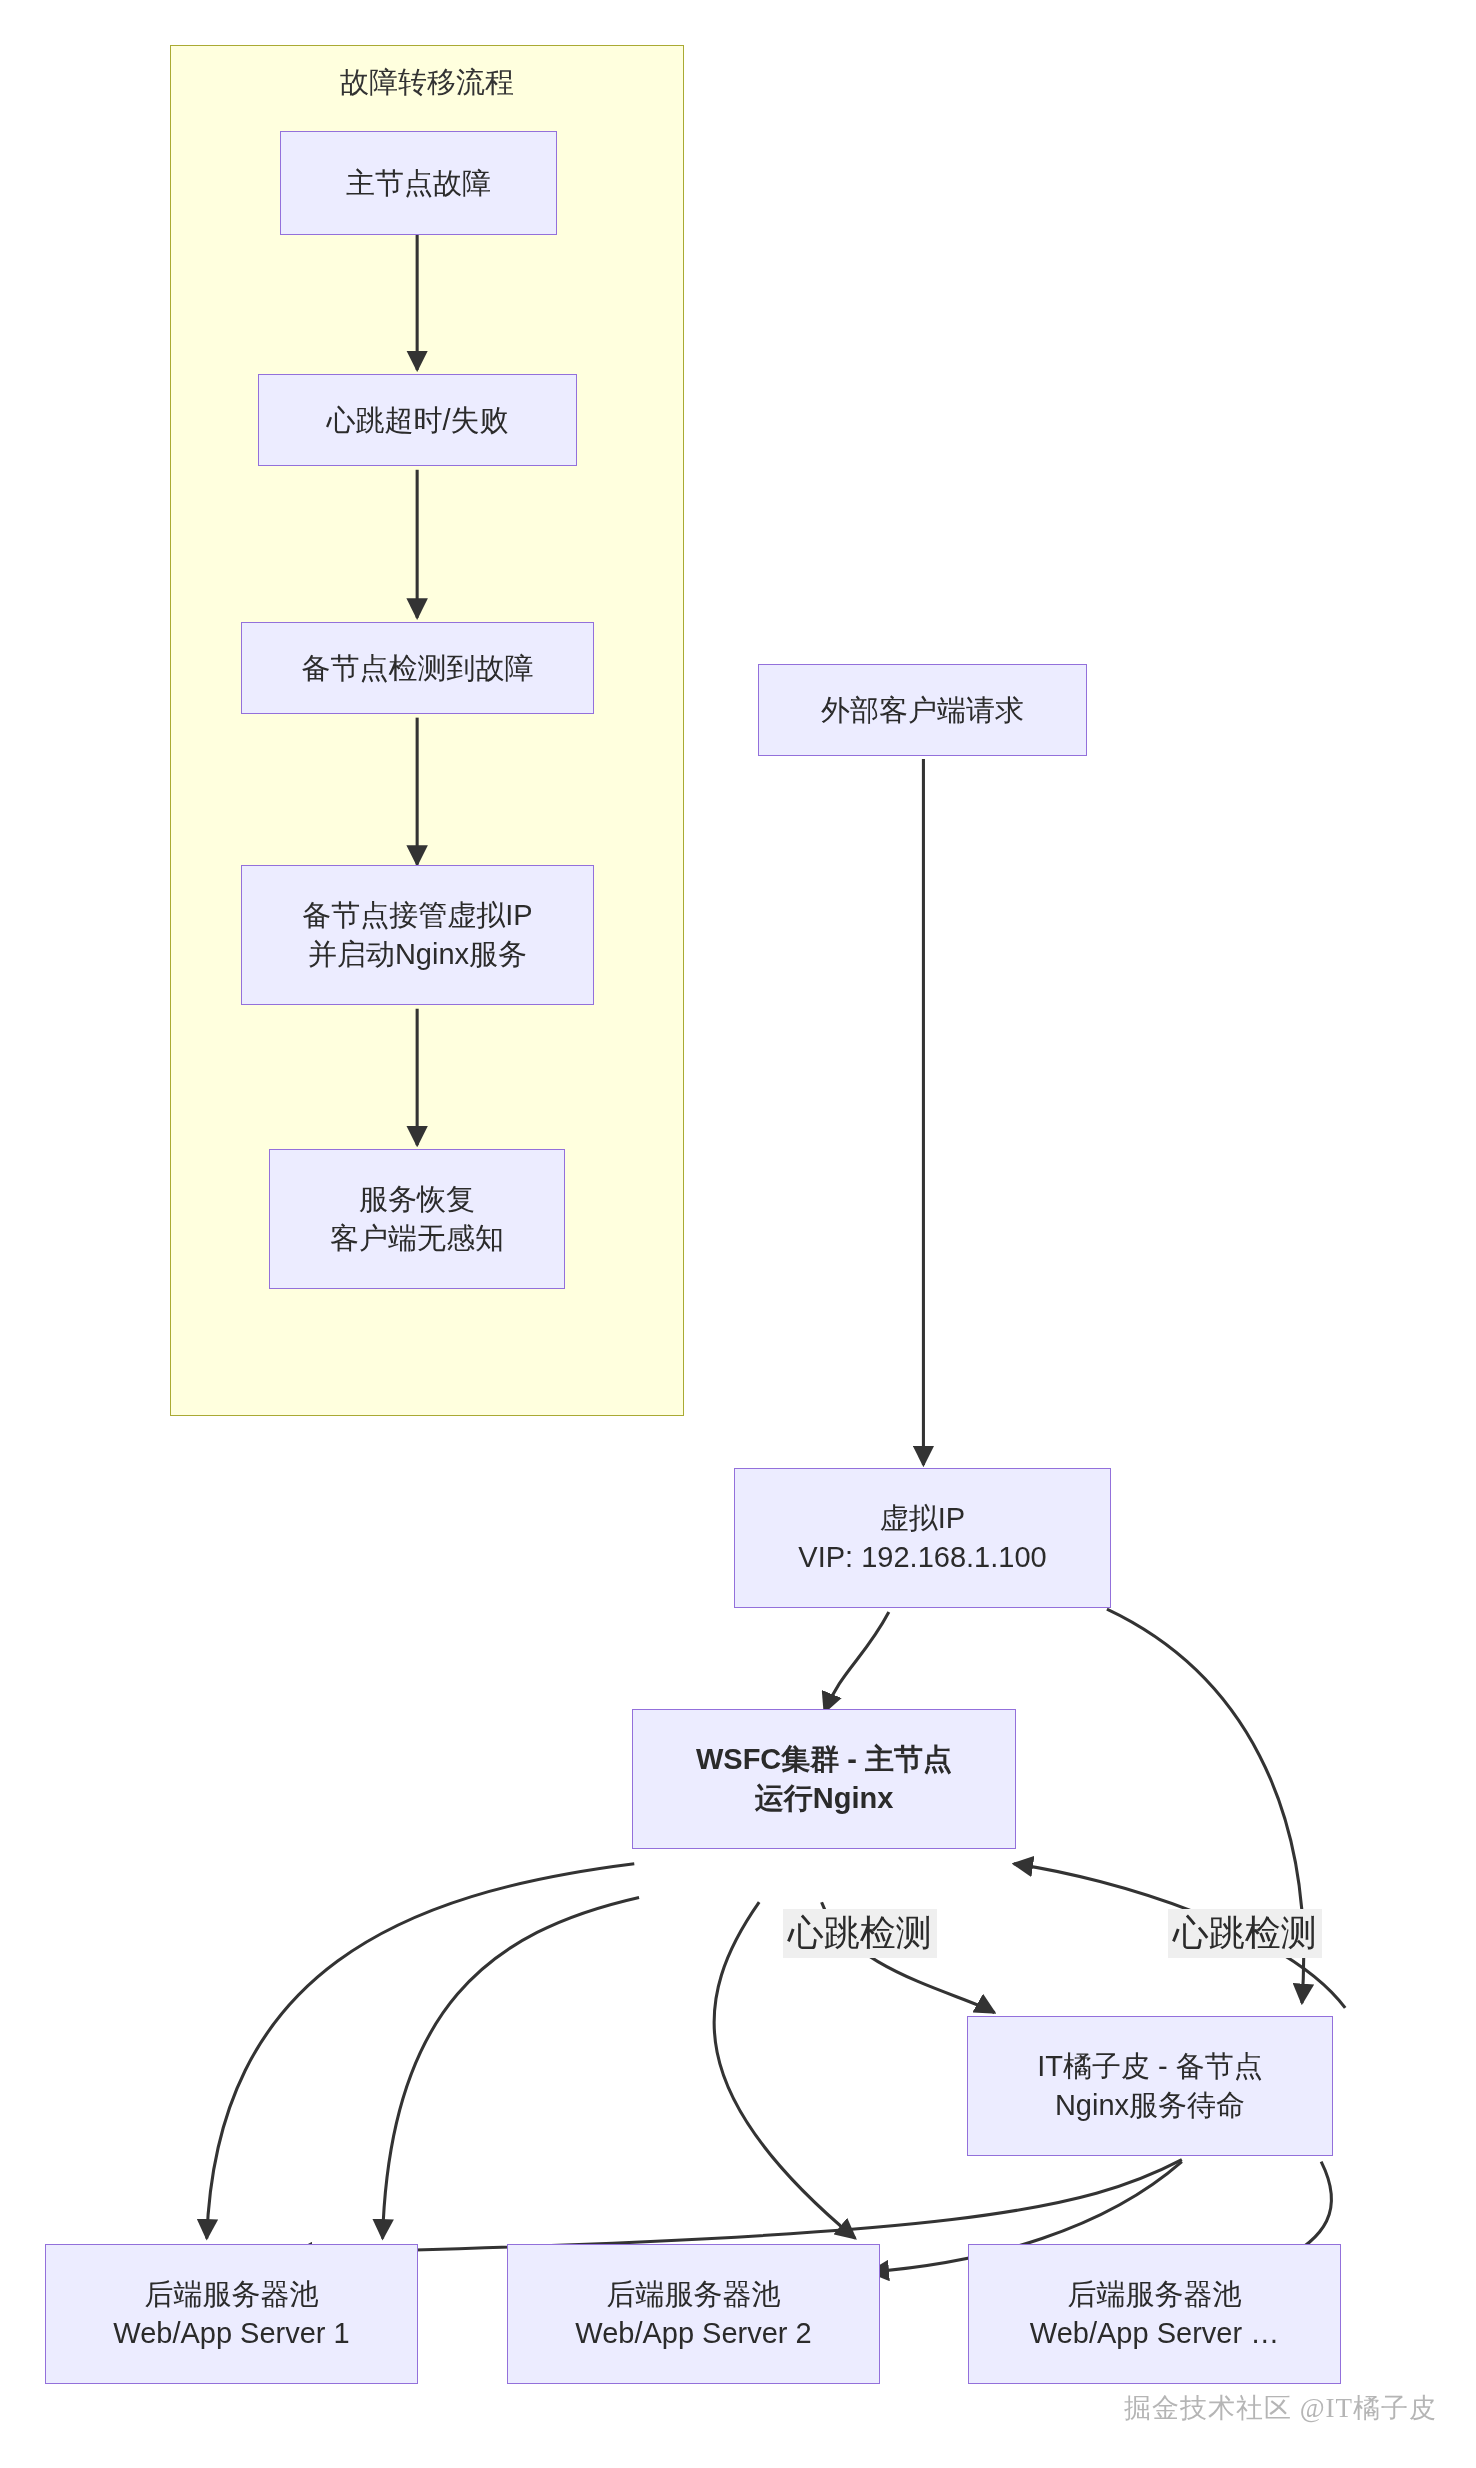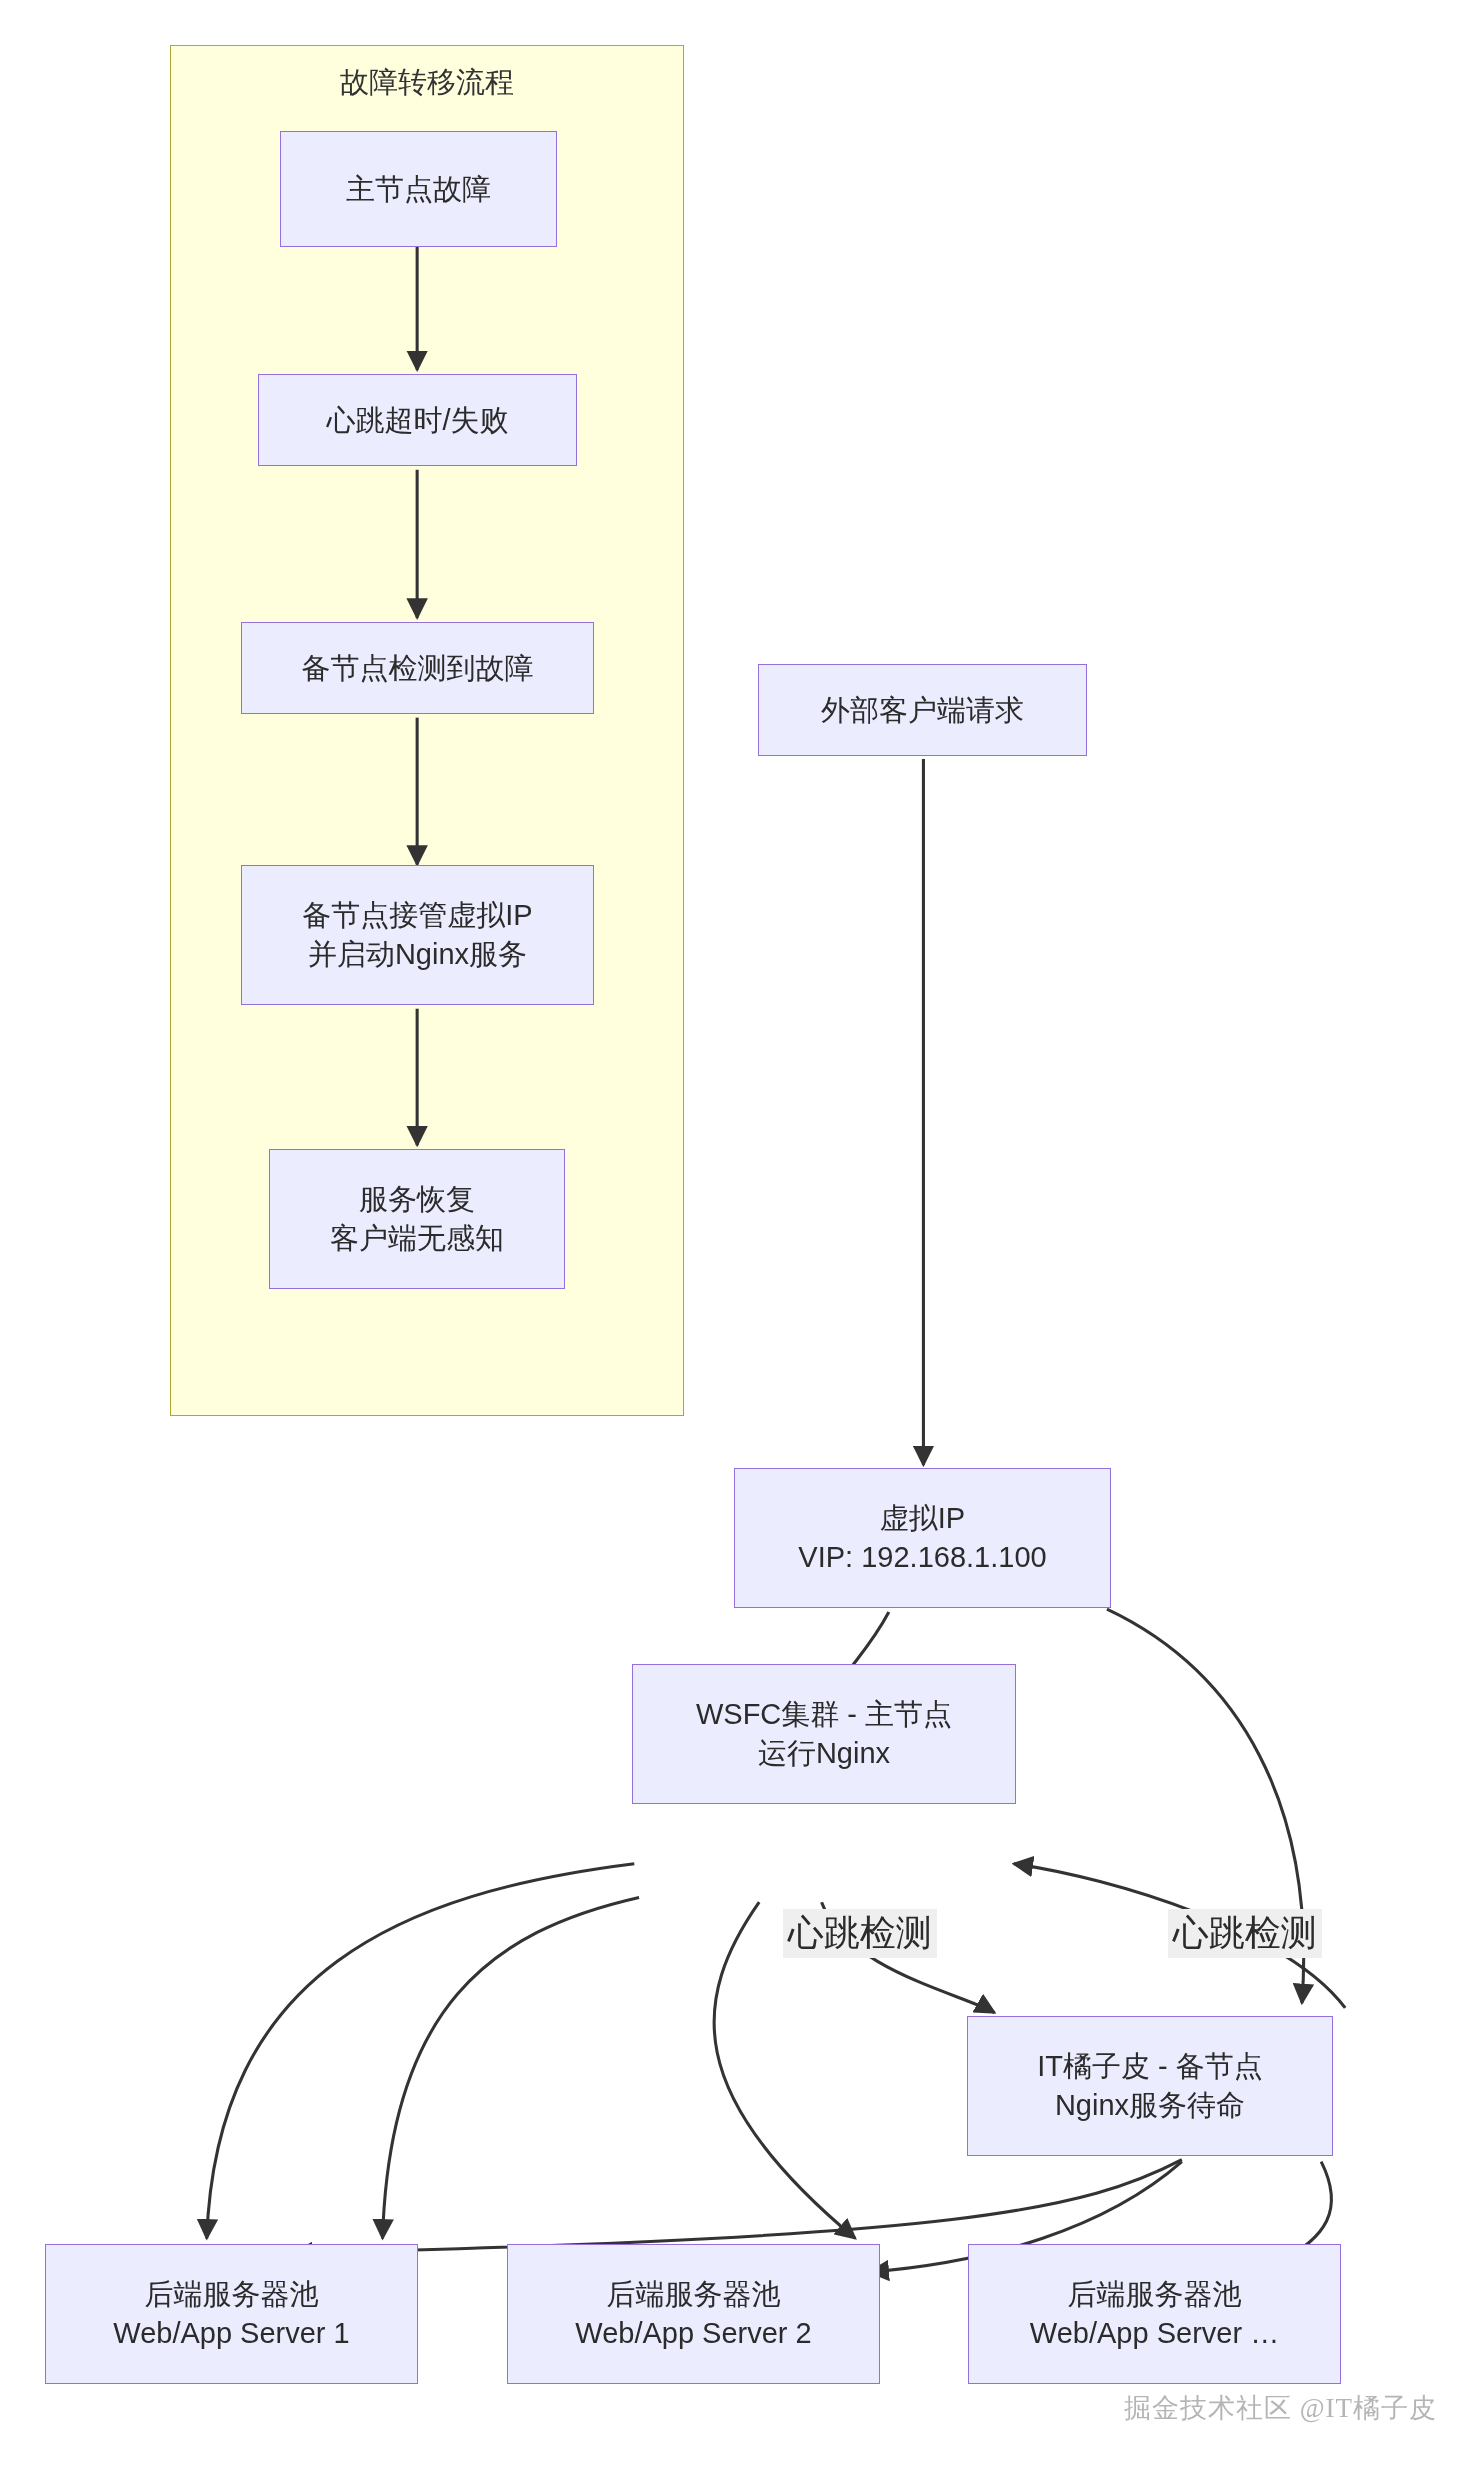--- a/index.html
+++ b/index.html
@@ -111,21 +111,21 @@
 
       <path d="M 855 1980 C 880 2050, 1000 2075, 1035 2095"></path>
       <path d="M 1400 2090 C 1340 2010, 1160 1955, 1055 1940"></path>
 
       <path d="M 1230 2248 C 1130 2300, 1000 2330, 305 2345"></path>
       <path d="M 1230 2250 C 1150 2320, 1030 2355, 905 2365"></path>
       <path d="M 1375 2250 C 1400 2300, 1380 2330, 1330 2355"></path>
     </g>
   </svg>
 
-  <div class="node" style="left:280px; top:131px; width:277px; height:116px;">
+  <div class="node" style="left:280px; top:131px; width:277px; height:104px;">
     <span>主节点故障</span>
   </div>
 
   <div class="node" style="left:258px; top:374px; width:319px; height:92px;">
     <span>心跳超时/失败</span>
   </div>
 
   <div class="node" style="left:241px; top:622px; width:353px; height:92px;">
     <span>备节点检测到故障</span>
   </div>
@@ -142,21 +142,21 @@
 
   <div class="node" style="left:758px; top:664px; width:329px; height:92px;">
     <span>外部客户端请求</span>
   </div>
 
   <div class="node" style="left:734px; top:1468px; width:377px; height:140px;">
     <span>虚拟IP</span>
     <span class="line2">VIP: 192.168.1.100</span>
   </div>
 
-  <div class="node" style="left:632px; top:1664px; width:384px; height:140px;">
+  <div class="node" style="left:632px; top:1709px; width:384px; height:140px;font-weight:bold;">
     <span>WSFC集群 - 主节点</span>
     <span class="line2">运行Nginx</span>
   </div>
 
   <div class="node" style="left:967px; top:2016px; width:366px; height:140px;">
     <span>IT橘子皮 - 备节点</span>
     <span class="line2">Nginx服务待命</span>
   </div>
 
   <div class="node" style="left:45px; top:2244px; width:373px; height:140px;">

